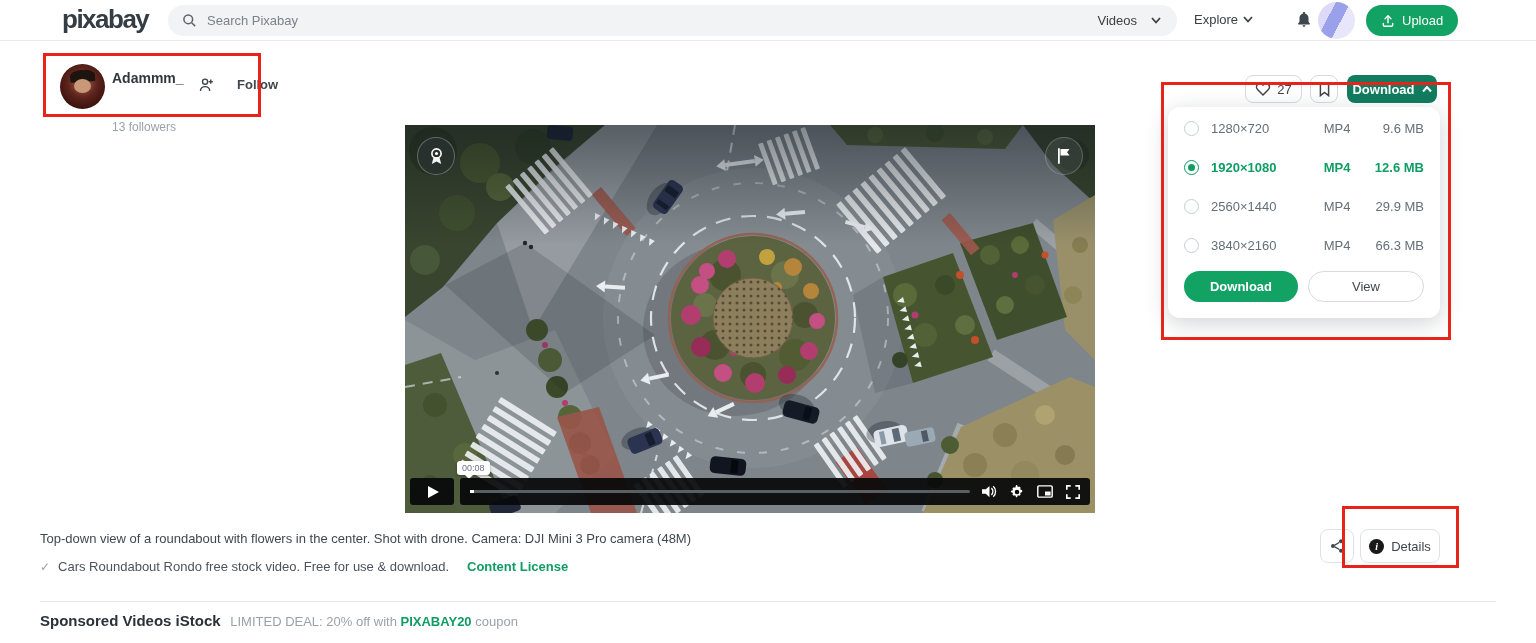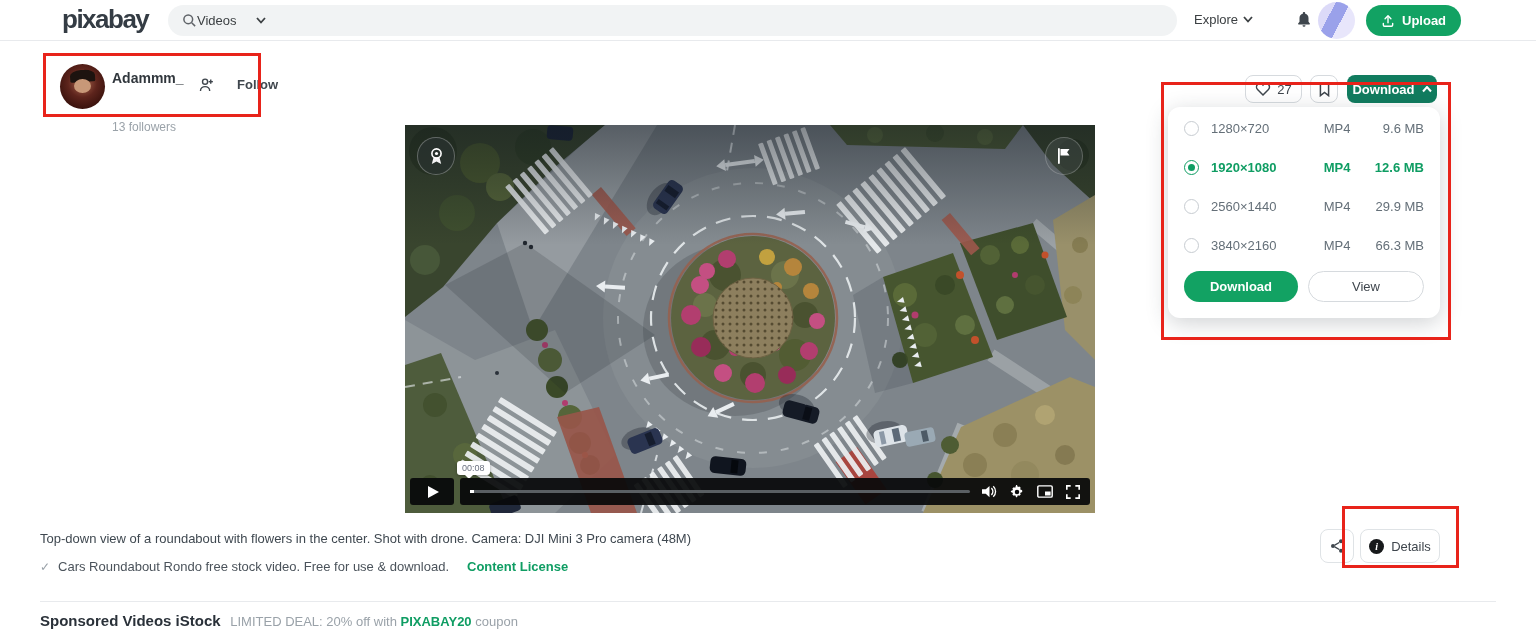--- a/index.html
+++ b/index.html
@@ -11,31 +11,31 @@
   #navbar { position:absolute; left:0; top:0; width:1536px; height:41px;
     background:#fff; border-bottom:1px solid #e8eaed; z-index:5; }
   .logo { position:absolute; left:62px; top:4px; font-size:26px; font-weight:bold;
     color:#343c44; letter-spacing:-1.5px; }
   .searchbar { position:absolute; left:168px; top:5px; width:1009px; height:31px;
     background:#f1f3f4; border-radius:16px; display:flex; align-items:center; }
   .searchbar svg { margin-left:14px; flex:none; }
   .searchbar input { flex:1; border:none; background:transparent; outline:none;
     font-size:13px; color:#3c4043; padding:0 10px; font-family:"Liberation Sans",sans-serif; }
   .searchbar input::placeholder { color:#7c828a; }
-  .search-media { display:flex; align-items:center; gap:5px; padding-right:16px;
+  .search-media { display:flex; align-items:center; padding-right:16px;
     font-size:13px; color:#3c4043; cursor:pointer; white-space:nowrap; }
   .explore { position:absolute; left:1194px; top:12px; display:flex; align-items:center;
     gap:5px; font-size:13px; color:#3c4043; cursor:pointer; }
   .bell { position:absolute; left:1295px; top:10px; color:#3f464d; }
   .nav-avatar { position:absolute; left:1318px; top:2px; width:37px; height:37px;
     border-radius:50%; overflow:hidden;
     background:linear-gradient(118deg,#dcdaf8 32%,#9aa1ea 32% 58%,#e8e6fb 58%); }
   .upload-btn { position:absolute; left:1366px; top:5px; height:31px; padding:0 15px;
     background:var(--brand-green); border:none; border-radius:16px; color:#fff;
-    font-size:13px; font-weight:bold; display:flex; align-items:center; gap:7px; cursor:pointer; }
+    font-size:13px; font-weight:normal; display:flex; align-items:center; gap:7px; cursor:pointer; }
 
   
   .u-avatar { position:absolute; left:60px; top:64px; width:45px; height:45px; border-radius:50%;
     background:radial-gradient(circle at 50% 42%, #8a4a38 0 18%, #5d241c 42%, #3a120d 75%, #2a0c09 100%);
     overflow:hidden; }
   .u-avatar::before { content:""; position:absolute; left:10px; top:6px; width:25px; height:12px;
     background:#1d130f; border-radius:45% 45% 10% 10%; transform:rotate(-4deg); }
   .u-avatar::after { content:""; position:absolute; left:14px; top:15px; width:17px; height:14px;
     background:#c89878; border-radius:50%; }
   .u-name { position:absolute; left:112px; top:70px; font-size:14px; font-weight:bold; color:#31373d; }
@@ -130,20 +130,21 @@
 
 <div id="stage" style="--brand-green:#12a263; --dl-green:#117c5f; --link-green:#0f9d63;">
 
   <header id="navbar">
     <div class="logo">pixabay</div>
     <div class="searchbar">
       <svg width="15" height="15" viewBox="0 0 24 24" fill="none" stroke="#5f6368" stroke-width="2.4">
           <circle cx="10" cy="10" r="7"></circle>
           <line x1="15.5" y1="15.5" x2="21" y2="21"></line>
         </svg>
+      <input value="" placeholder="Search Pixabay" style="">
       <div class="search-media">
         <span>Videos</span>
         <svg width="10" height="7" viewBox="0 0 10 7" fill="none" stroke="#3c4043" stroke-width="1.8">
             <polyline points="1,1 5,5.5 9,1"></polyline>
           </svg>
       </div>
     </div>
     <div class="explore">
       <span>Explore</span>
       <svg width="10" height="7" viewBox="0 0 10 7" fill="none" stroke="#3c4043" stroke-width="1.8">

